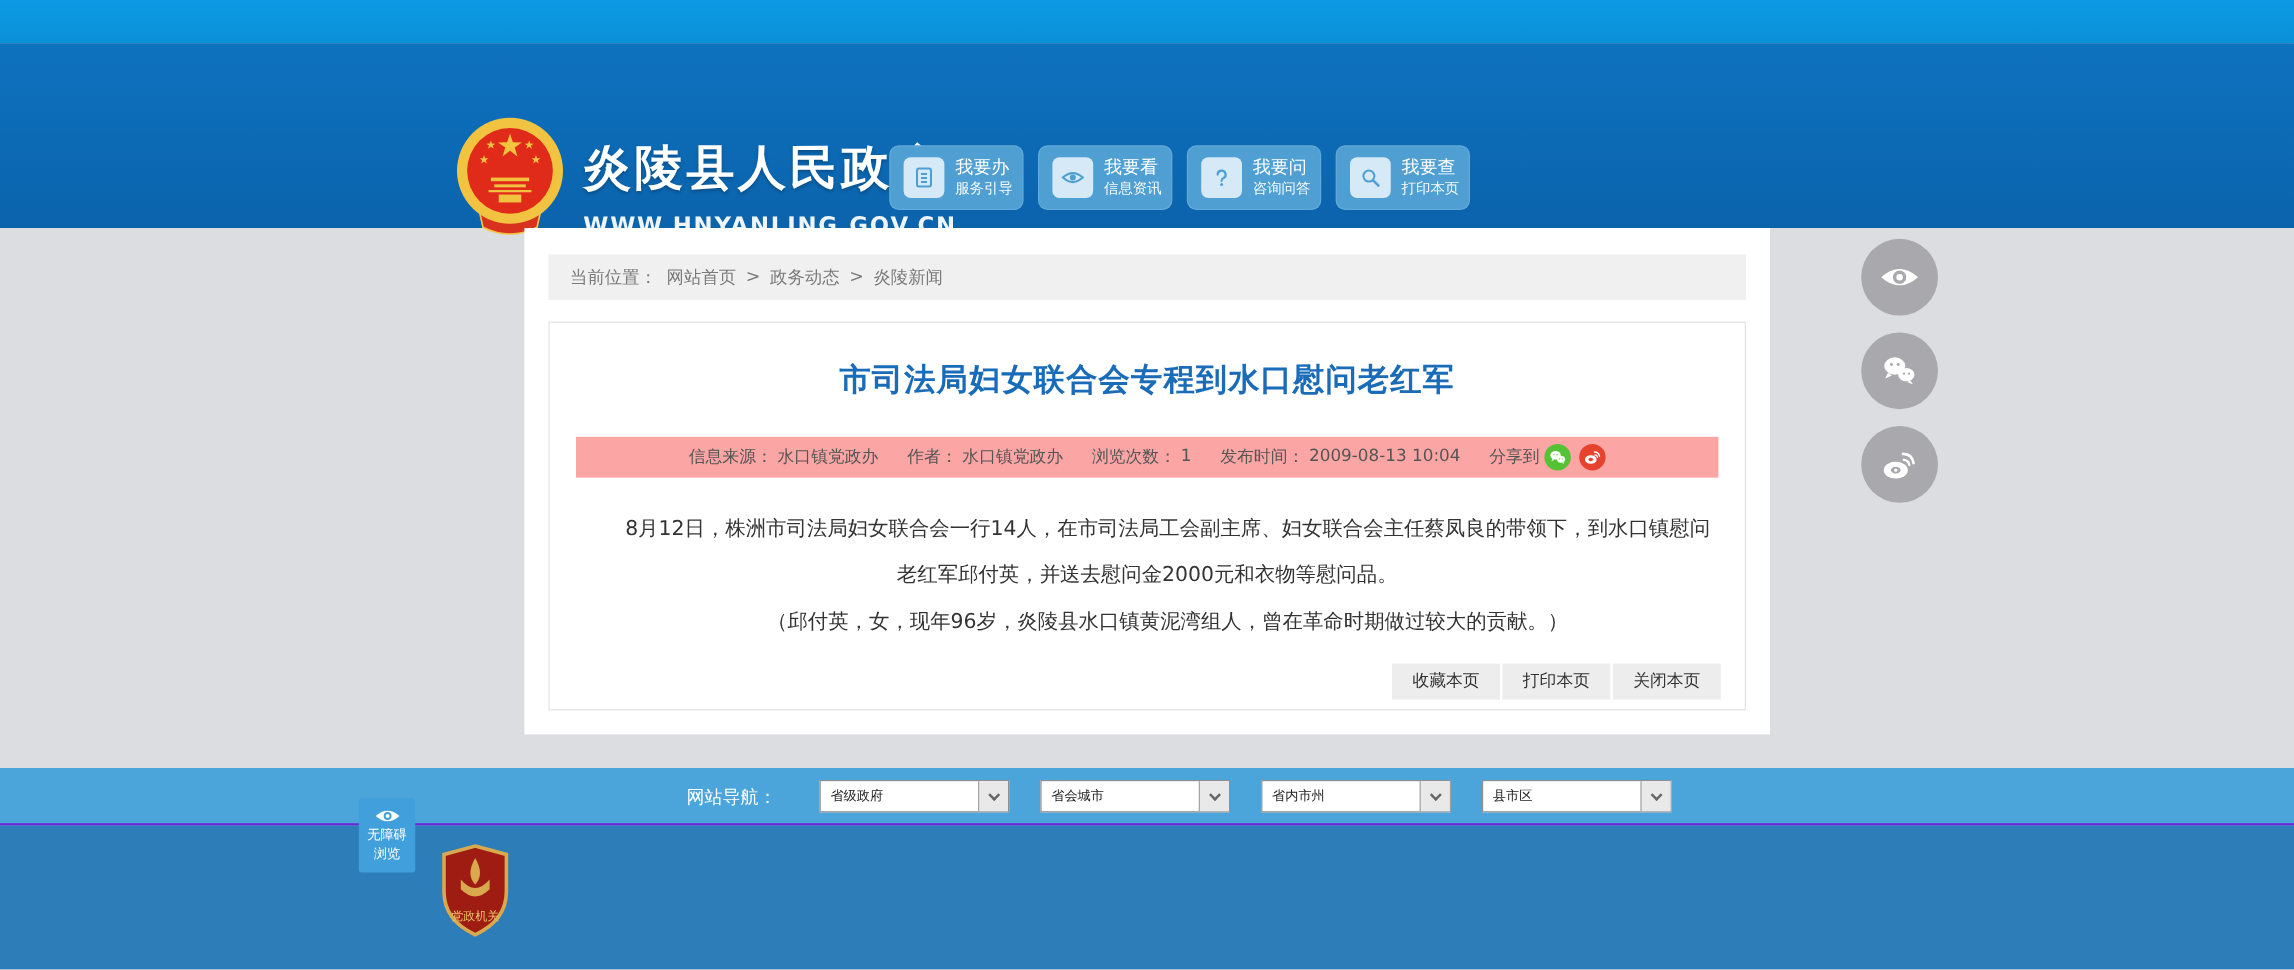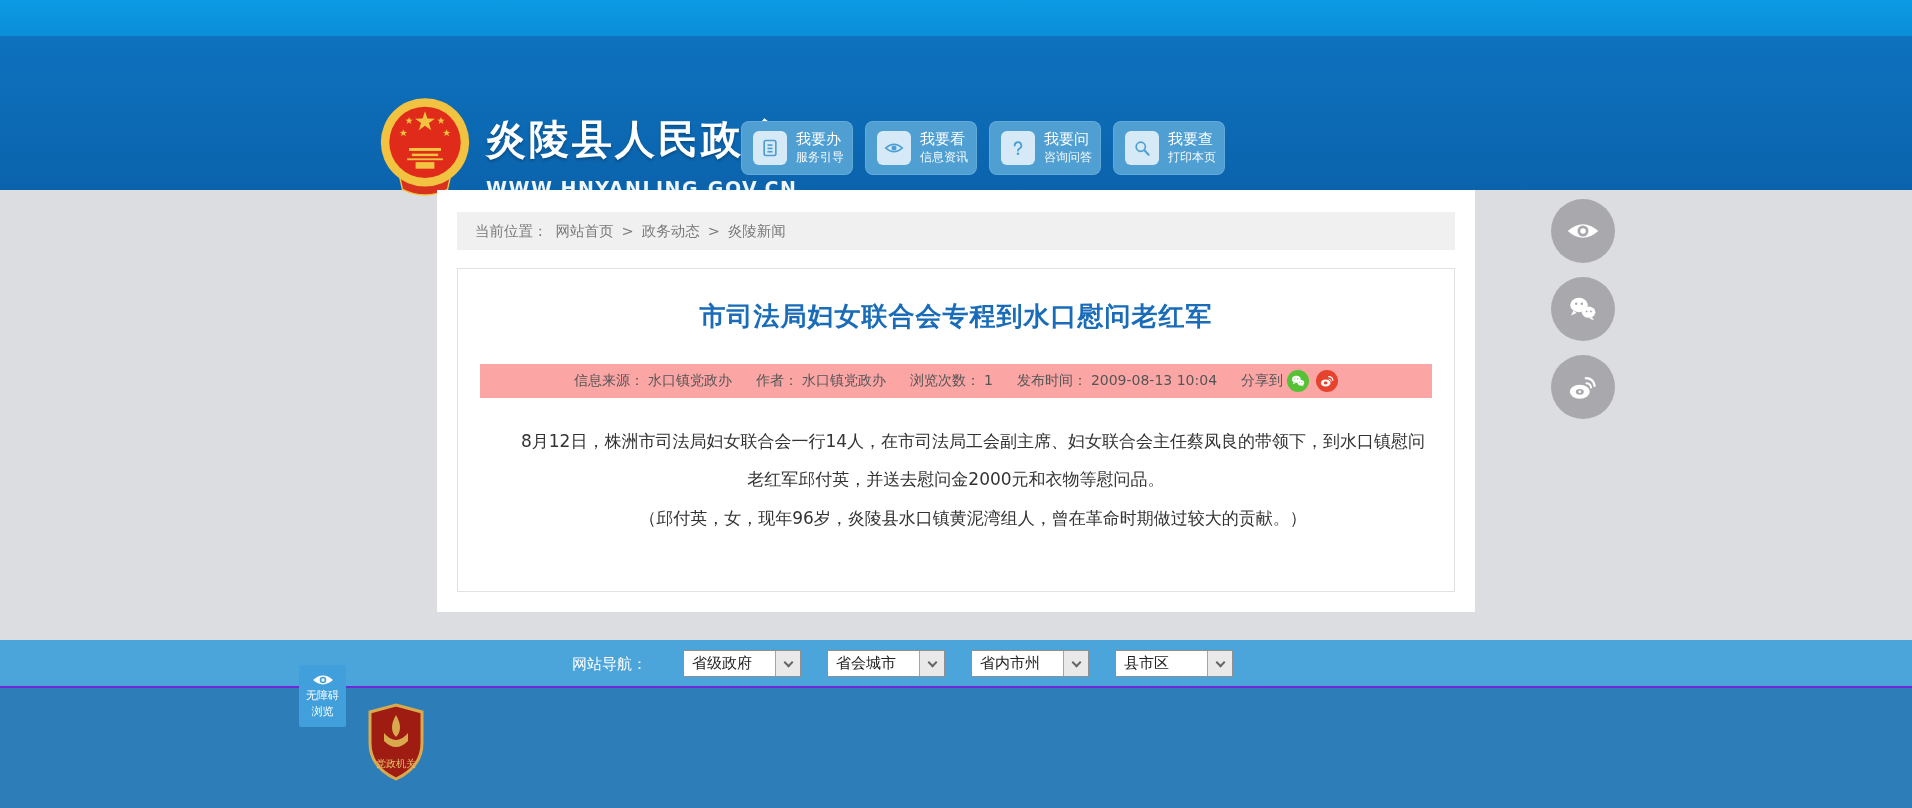--- a/index.html
+++ b/index.html
@@ -50,21 +50,21 @@
   .article-body p { text-indent:2em; }
   .actions { position:absolute; right:20px; bottom:8px; display:flex; gap:2px; }
   .action-btn { height:30px; padding:0 17px; background:#ededed; color:#333; font-size:14px; display:flex; align-items:center; cursor:pointer; border:none; font-family:inherit; }
   
   .floating { position:absolute; left:1551px; top:199px; display:flex; flex-direction:column; gap:14px; }
   .float-circle { width:64px; height:64px; border-radius:50%; background:#a9a9ad; display:flex; align-items:center; justify-content:center; cursor:pointer; }
   
   .footnav { position:absolute; left:0; top:640px; width:1912px; height:48px; background:#4ba5db; border-bottom:2px solid #6d28d9; }
   .footnav-label { position:absolute; left:572px; top:0; height:48px; display:flex; align-items:center; color:#fff; font-size:15px; }
   .footnav-selects { position:absolute; left:683px; top:10px; display:flex; gap:26px; }
-  .selbox { position:relative; width:118px; height:27px; background:#fff; border:1px solid #8f8f8f; display:flex; align-items:center; font-size:15px; color:#222; padding-left:8px; cursor:pointer; }
+  .selbox { position:relative; width:158px; height:27px; background:#fff; border:1px solid #8f8f8f; display:flex; align-items:center; font-size:11px; color:#222; padding-left:8px; cursor:pointer; }
   .arrowbox { position:absolute; right:0; top:0; width:25px; height:100%; background:#e9e9e9; border-left:1px solid #a5a5a5; display:flex; align-items:center; justify-content:center; }
   .chev { width:7px; height:7px; border-right:2px solid #666; border-bottom:2px solid #666; transform:rotate(45deg); margin-top:-3px; }
   
   .footer { position:absolute; left:0; top:688px; width:1912px; height:120px; background:#2c7db8; }
   .access-badge { position:absolute; left:299px; top:665px; width:47px; height:62px; background:#41a0dc; border-radius:2px; display:flex; flex-direction:column; align-items:center; justify-content:center; gap:2px; cursor:pointer; z-index:5; }
   .access-badge .txt { color:#fff; font-size:11px; line-height:1.25; text-align:center; }
   .gov-emblem { position:absolute; left:366px; top:703px; width:60px; height:78px; cursor:pointer; }
 </style>
 </head>
 <body>
@@ -202,20 +202,25 @@
           </svg>
         </span>
       </span>
     </div>
 
     <div class="article-body">
       <p>8月12日，株洲市司法局妇女联合会一行14人，在市司法局工会副主席、妇女联合会主任蔡凤良的带领下，到水口镇慰问老红军邱付英，并送去慰问金2000元和衣物等慰问品。</p>
       <p>（邱付英，女，现年96岁，炎陵县水口镇黄泥湾组人，曾在革命时期做过较大的贡献。）</p>
     </div>
 
+    <div class="actions">
+      <button class="action-btn">收藏本页</button>
+      <button class="action-btn">打印本页</button>
+      <button class="action-btn">关闭本页</button>
+    </div>
   </div>
 </div>
 
 <div class="floating">
   <div class="float-circle">
     <svg viewBox="0 0 40 24" width="34" height="22">
       <path d="M2 12 Q20 -4 38 12 Q20 28 2 12 Z" fill="#fff"></path>
       <circle cx="20" cy="12" r="6.5" fill="#a9a9ad"></circle>
       <circle cx="20" cy="12" r="3.2" fill="#fff"></circle>
     </svg>

